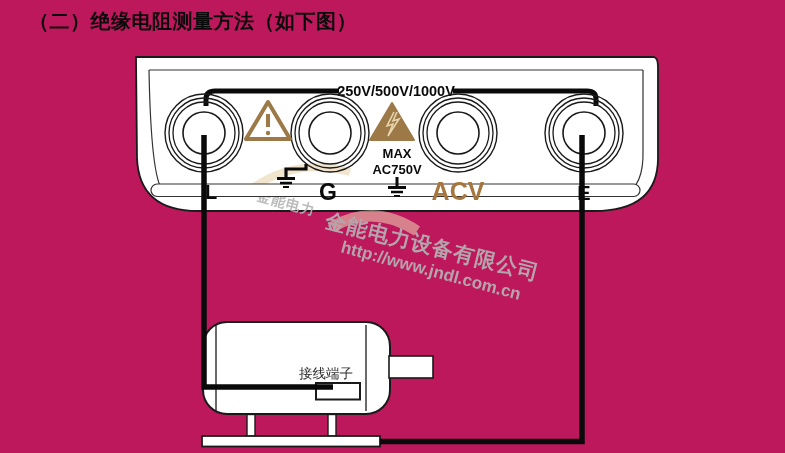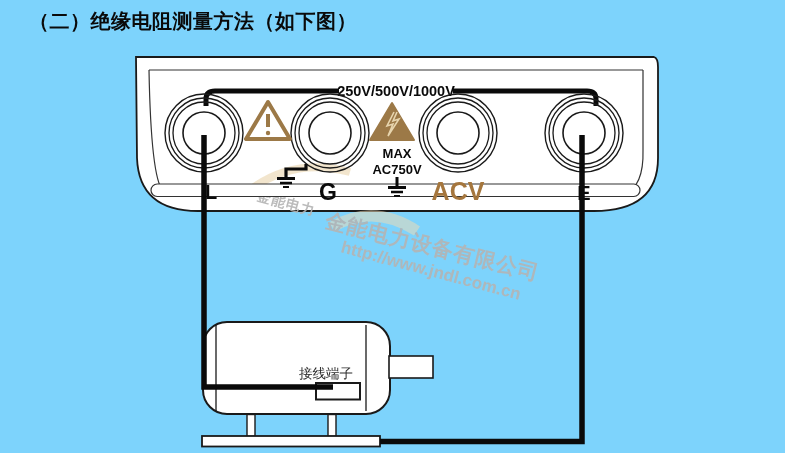--- a/index.html
+++ b/index.html
@@ -1,16 +1,16 @@
 <!DOCTYPE html>
 <html><head>
 <meta charset="utf-8">
 <style>
   html,body{margin:0;padding:0;background:#ffffff;}
-  #stage{position:relative;width:785px;height:453px;background:#7dd3fc;overflow:hidden;
+  #stage{position:relative;width:785px;height:453px;background:#be185d;overflow:hidden;
          font-family:"Liberation Sans",sans-serif;}
   #doc-title{position:absolute;left:29px;top:8px;font-size:20px;font-weight:700;
              color:#0a0a0a;letter-spacing:0.5px;white-space:nowrap;}
   svg{position:absolute;left:0;top:0;}
   text{font-family:"Liberation Sans",sans-serif;}
 </style>
 </head>
 <body>
 
 <div id="stage">

